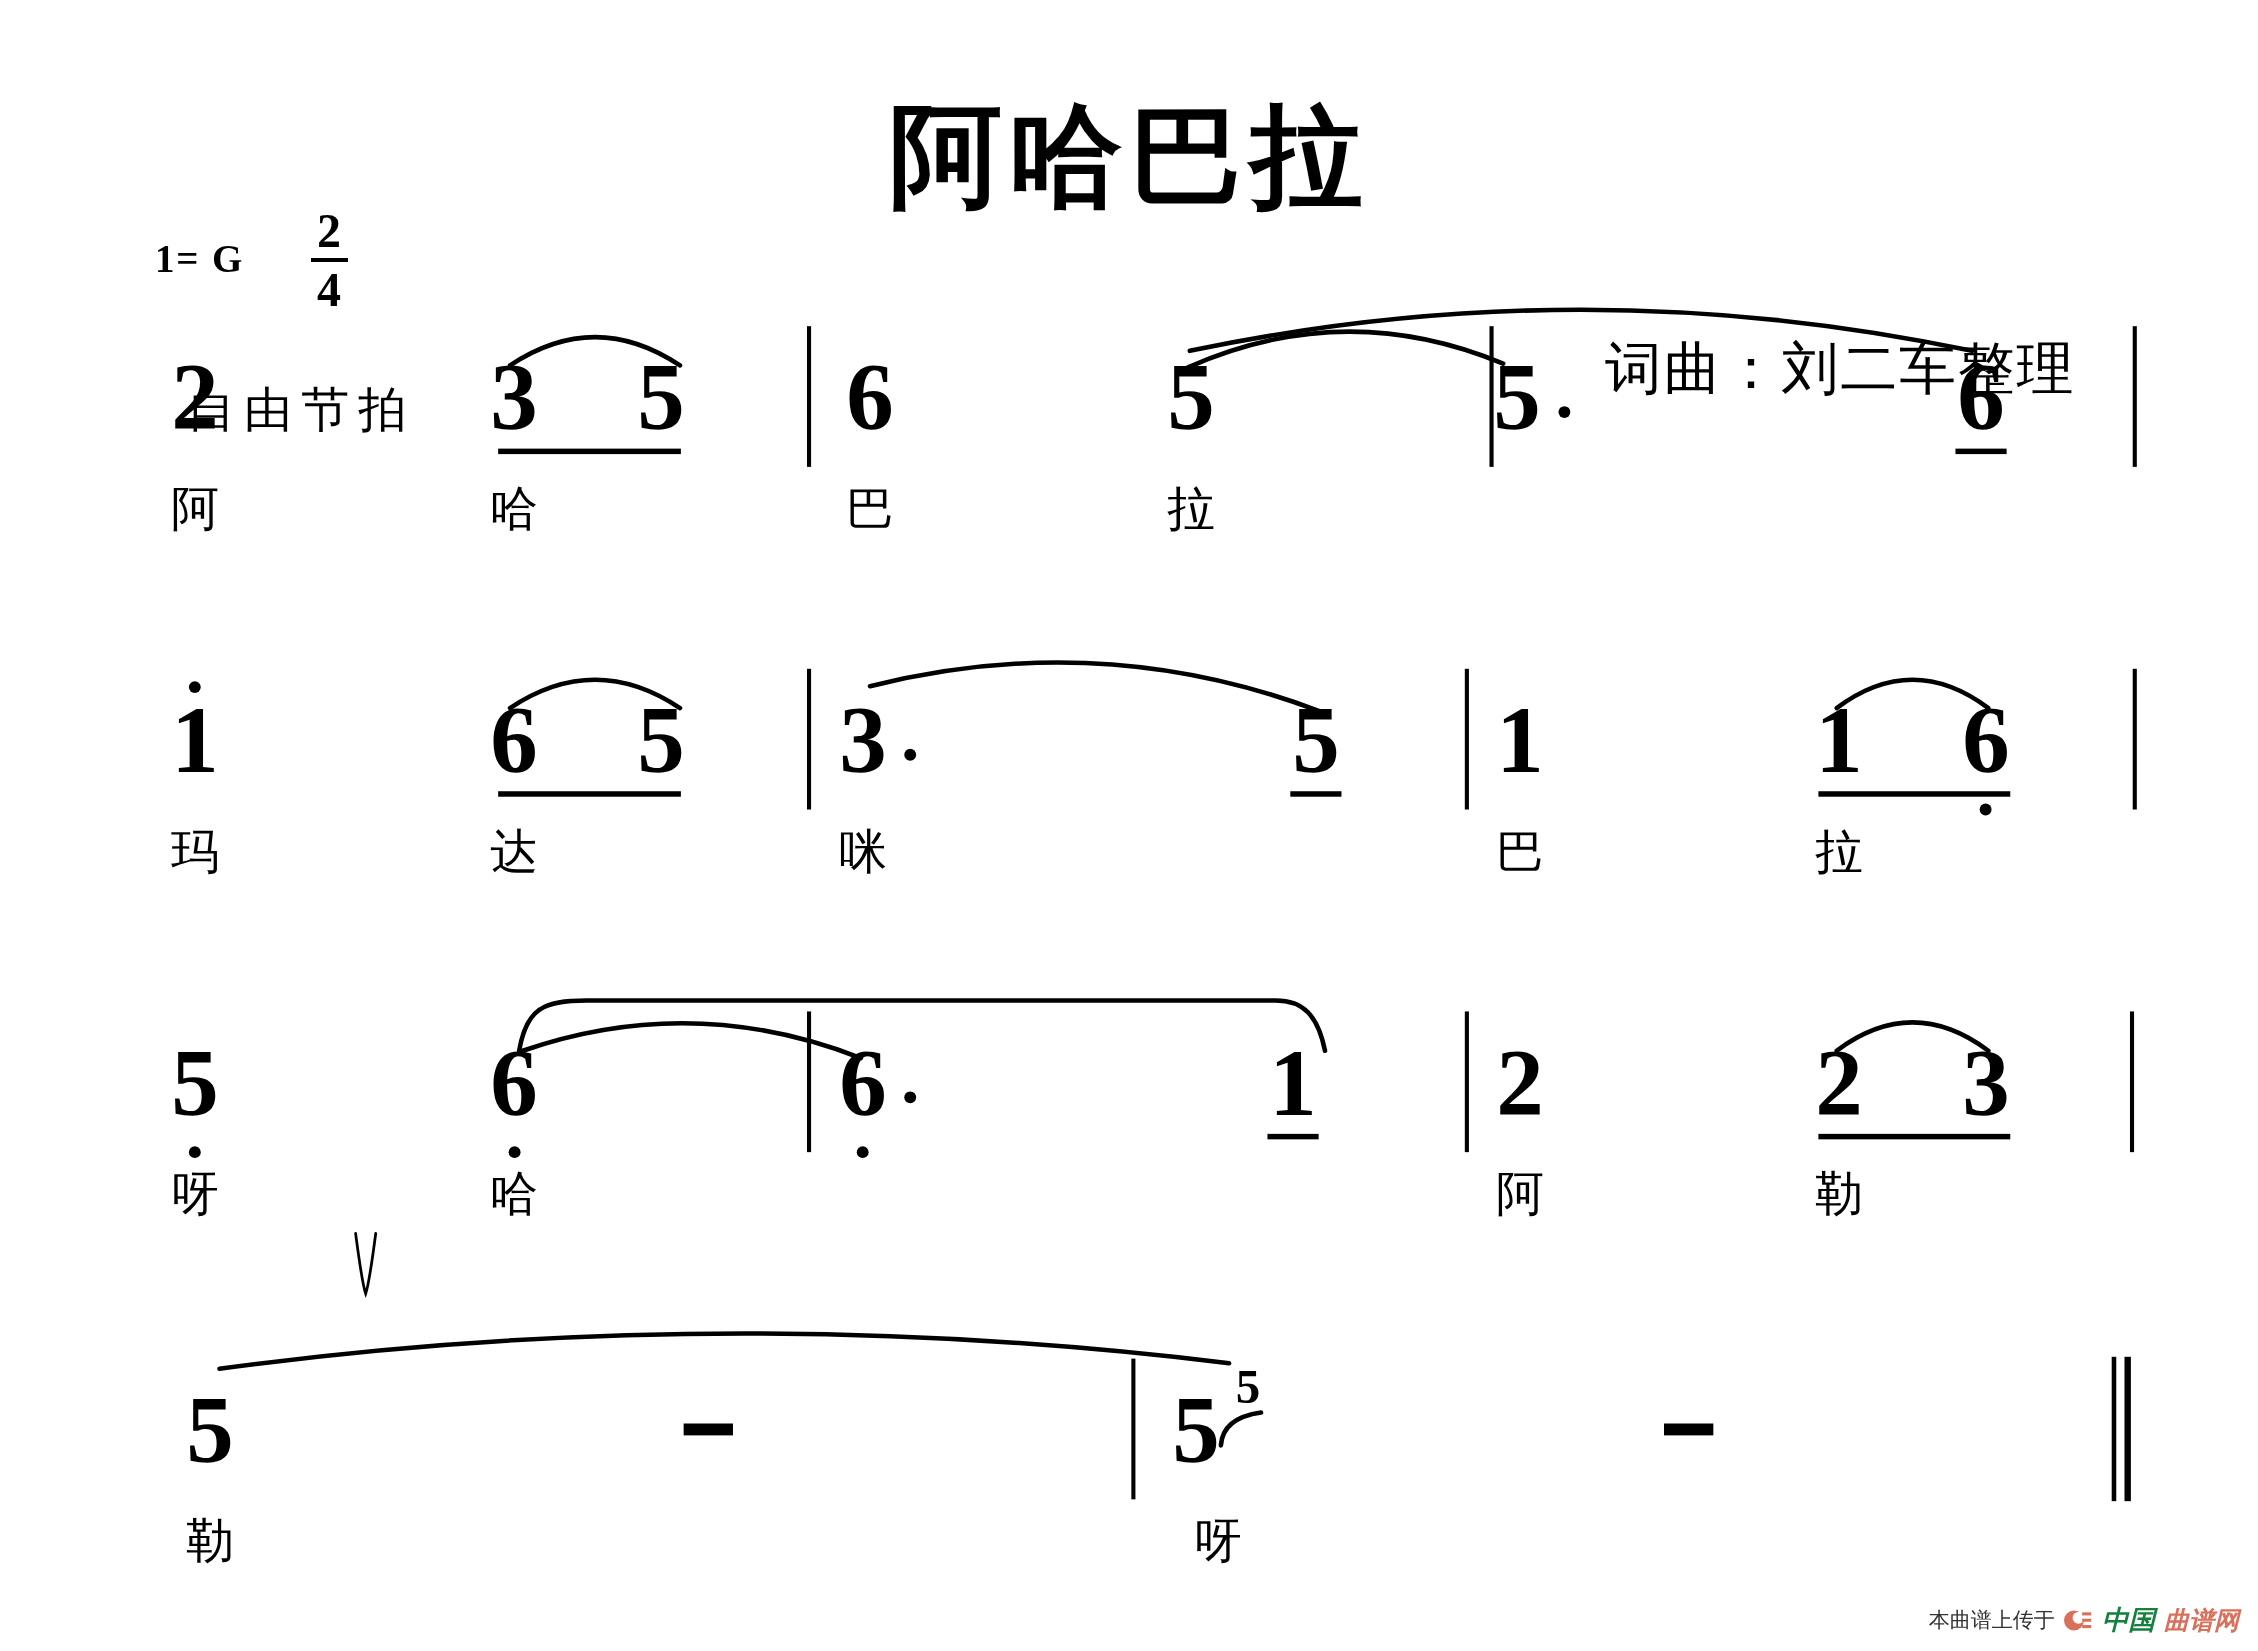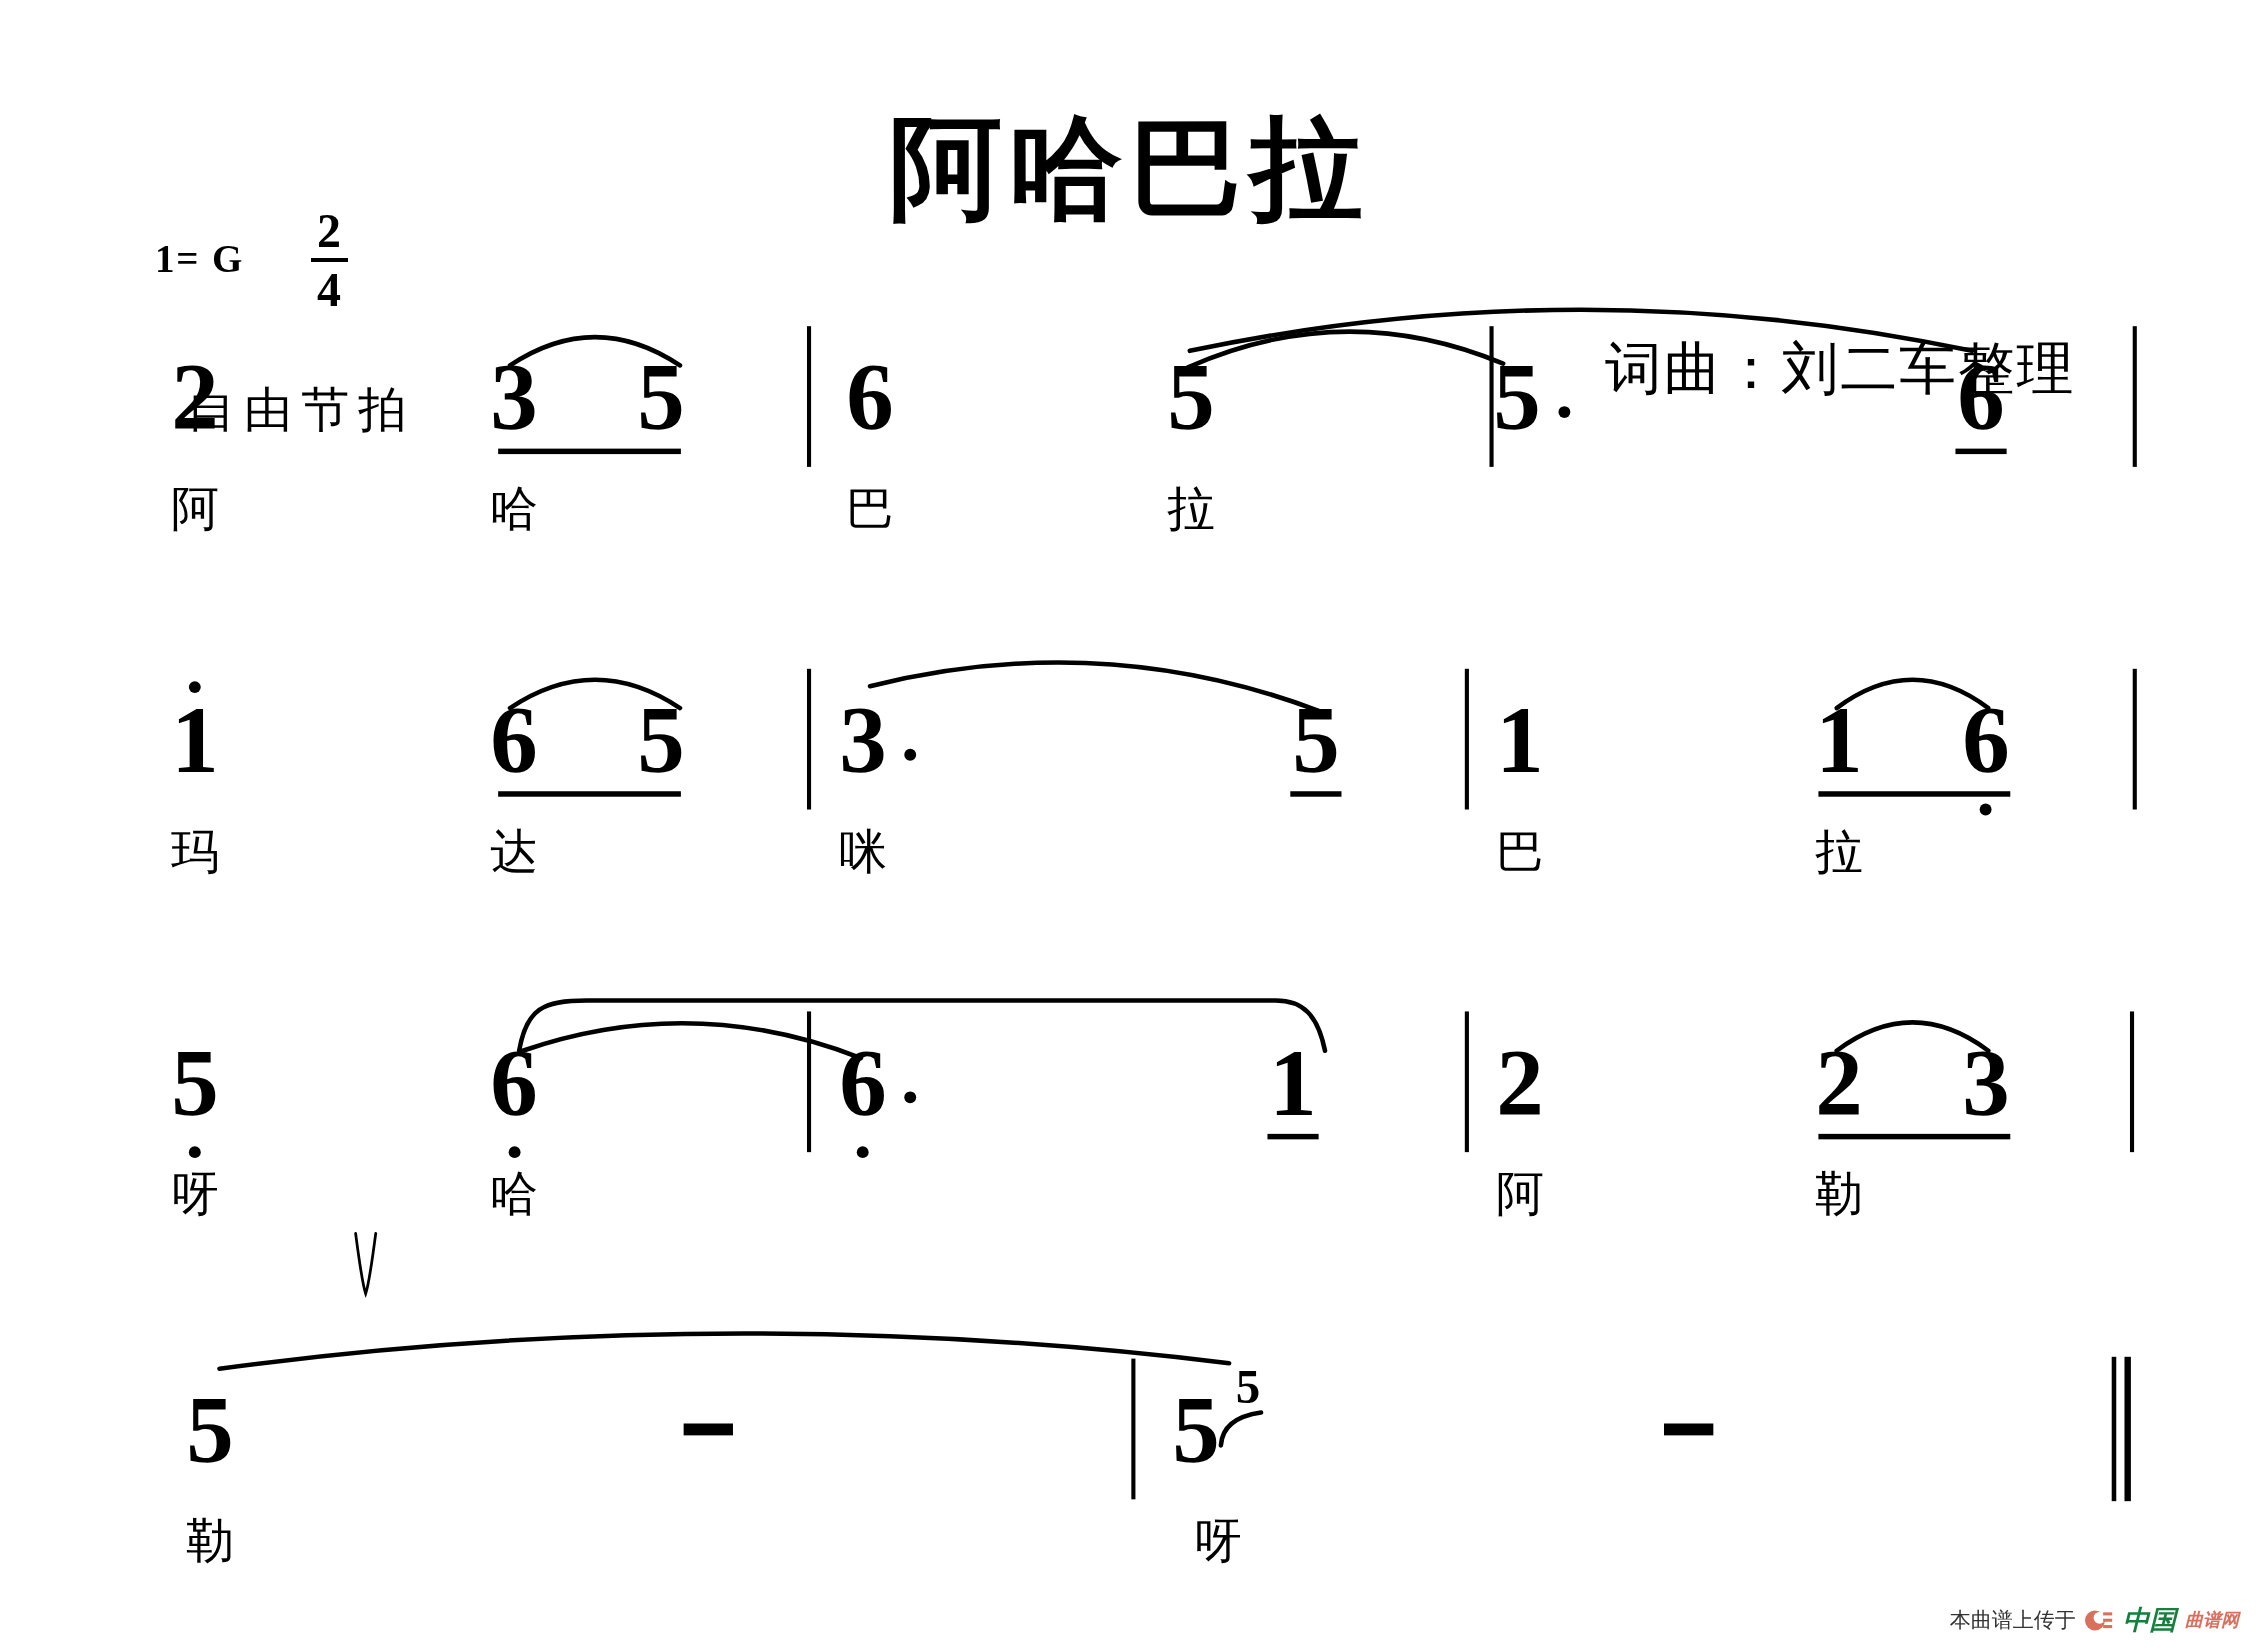--- a/index.html
+++ b/index.html
@@ -6,35 +6,35 @@
   #page{position:relative;width:2259px;height:1651px;background:#ffffff;overflow:hidden;
         font-family:"Liberation Serif","DejaVu Serif",serif;color:#000;}
   .abs{position:absolute;}
   
   .keysig-text{position:absolute;left:155px;top:236px;font-size:39px;font-weight:bold;letter-spacing:1.8px;}
   .frac{position:absolute;left:307px;top:205px;width:44px;display:flex;flex-direction:column;align-items:center;}
   .frac .fd{font-size:48px;font-weight:bold;line-height:51px;}
   .frac .fbar{width:37px;height:4.6px;background:#000;margin:1.8px 0;}
   .tempo{position:absolute;left:187px;top:378px;font-size:48px;letter-spacing:9.1px;}
   .title{position:absolute;left:0;right:0;top:88px;text-align:center;font-size:113px;font-weight:bold;
-         letter-spacing:7.3px;line-height:1.15;margin:16px;}
+         letter-spacing:7.3px;line-height:1.15;margin:4px;}
   .subtitle{position:absolute;left:0;right:0;top:274px;text-align:center;font-size:53px;font-weight:bold;letter-spacing:1.8px;}
   .source-label{position:absolute;left:1741px;top:161px;font-size:51px;letter-spacing:5.5px;}
   .credit{position:absolute;left:1605px;top:331px;font-size:57px;letter-spacing:1.8px;}
   
   #marks{position:absolute;left:0;top:0;}
   .note{position:absolute;transform:translate(-50%,-50%);font-size:95px;font-weight:bold;
         font-family:"Liberation Serif","DejaVu Serif",serif;line-height:1;white-space:nowrap;}
   .note.small{font-size:49px;}
   .lyric{position:absolute;transform:translate(-50%,-50%);font-size:48px;line-height:1;white-space:nowrap;}
   
   .watermark{position:absolute;right:20px;bottom:12.8px;display:flex;align-items:center;gap:9.1px;}
   .wm-prefix{font-size:21px;color:#333;font-family:"Liberation Sans","DejaVu Sans",sans-serif;}
   .wm-black{font-size:26.5px;font-weight:bold;color:#15803d;font-style:italic;}
-  .wm-red{font-size:18px;font-weight:bold;font-style:italic;}
+  .wm-red{font-size:25px;font-weight:bold;font-style:italic;}
 </style>
 </head>
 <body>
 
 <div id="page">
 
   <div class="keysig-text"><span>1=</span> <span>G</span></div>
   <div class="frac">
     <span class="fd">2</span>
     <span class="fbar"></span>

